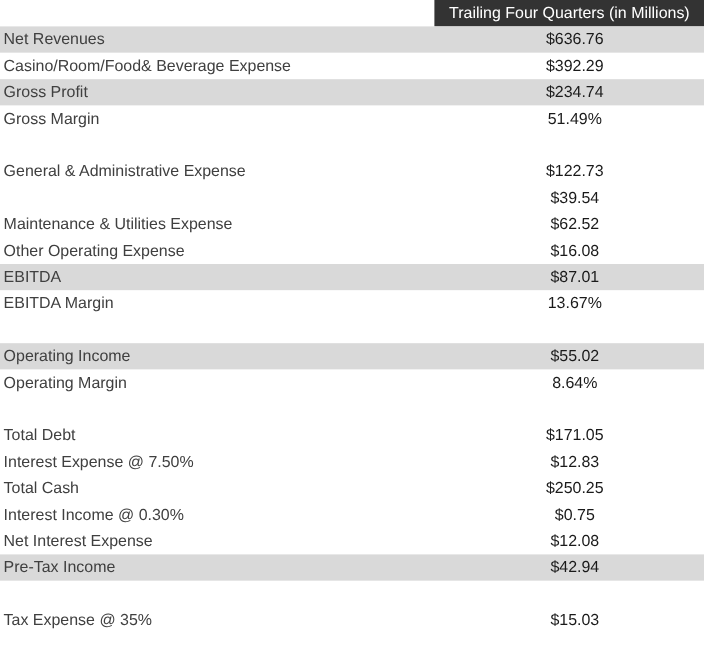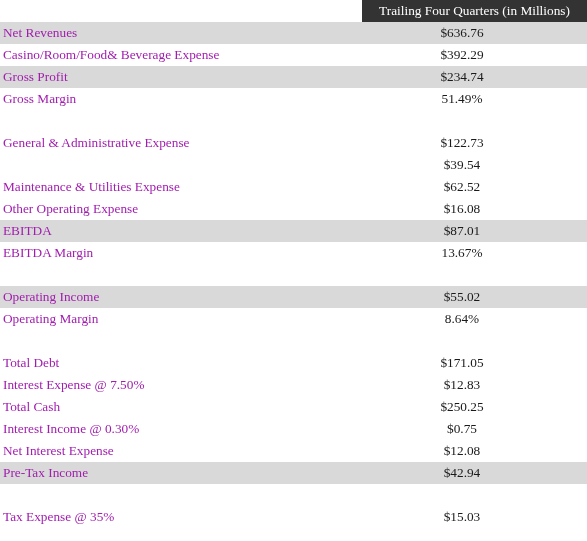--- a/index.html
+++ b/index.html
@@ -11,44 +11,43 @@
     width: 587px;
     height: 541px;
     overflow: hidden;
     font-family: "Liberation Sans", sans-serif;
   }
   #sheet {
     position: relative;
     width: 587px;
     height: 541px;
     background: #ffffff;
-    font-family: Liberation Serif, serif;
   }
   .row {
     position: relative;
     width: 587px;
     height: 22px;
     box-sizing: border-box;
   }
   .row.shaded { background: #d9d9d9; }
   .row.plain  { background: #ffffff; }
 
   .label {
     position: absolute;
     left: 3px;
     top: 0;
     height: 22px;
     line-height: 22px;
     font-size: 13.3px;
-    color: #a21caf;
+    color: #404040;
     white-space: nowrap;
   }
   .value {
     position: absolute;
-    left: 403px;
+    left: 420px;
     width: 118px;
     top: 0;
     height: 22px;
     line-height: 22px;
     font-size: 13.3px;
     color: #1a1a1a;
     text-align: center;
     white-space: nowrap;
   }
 

